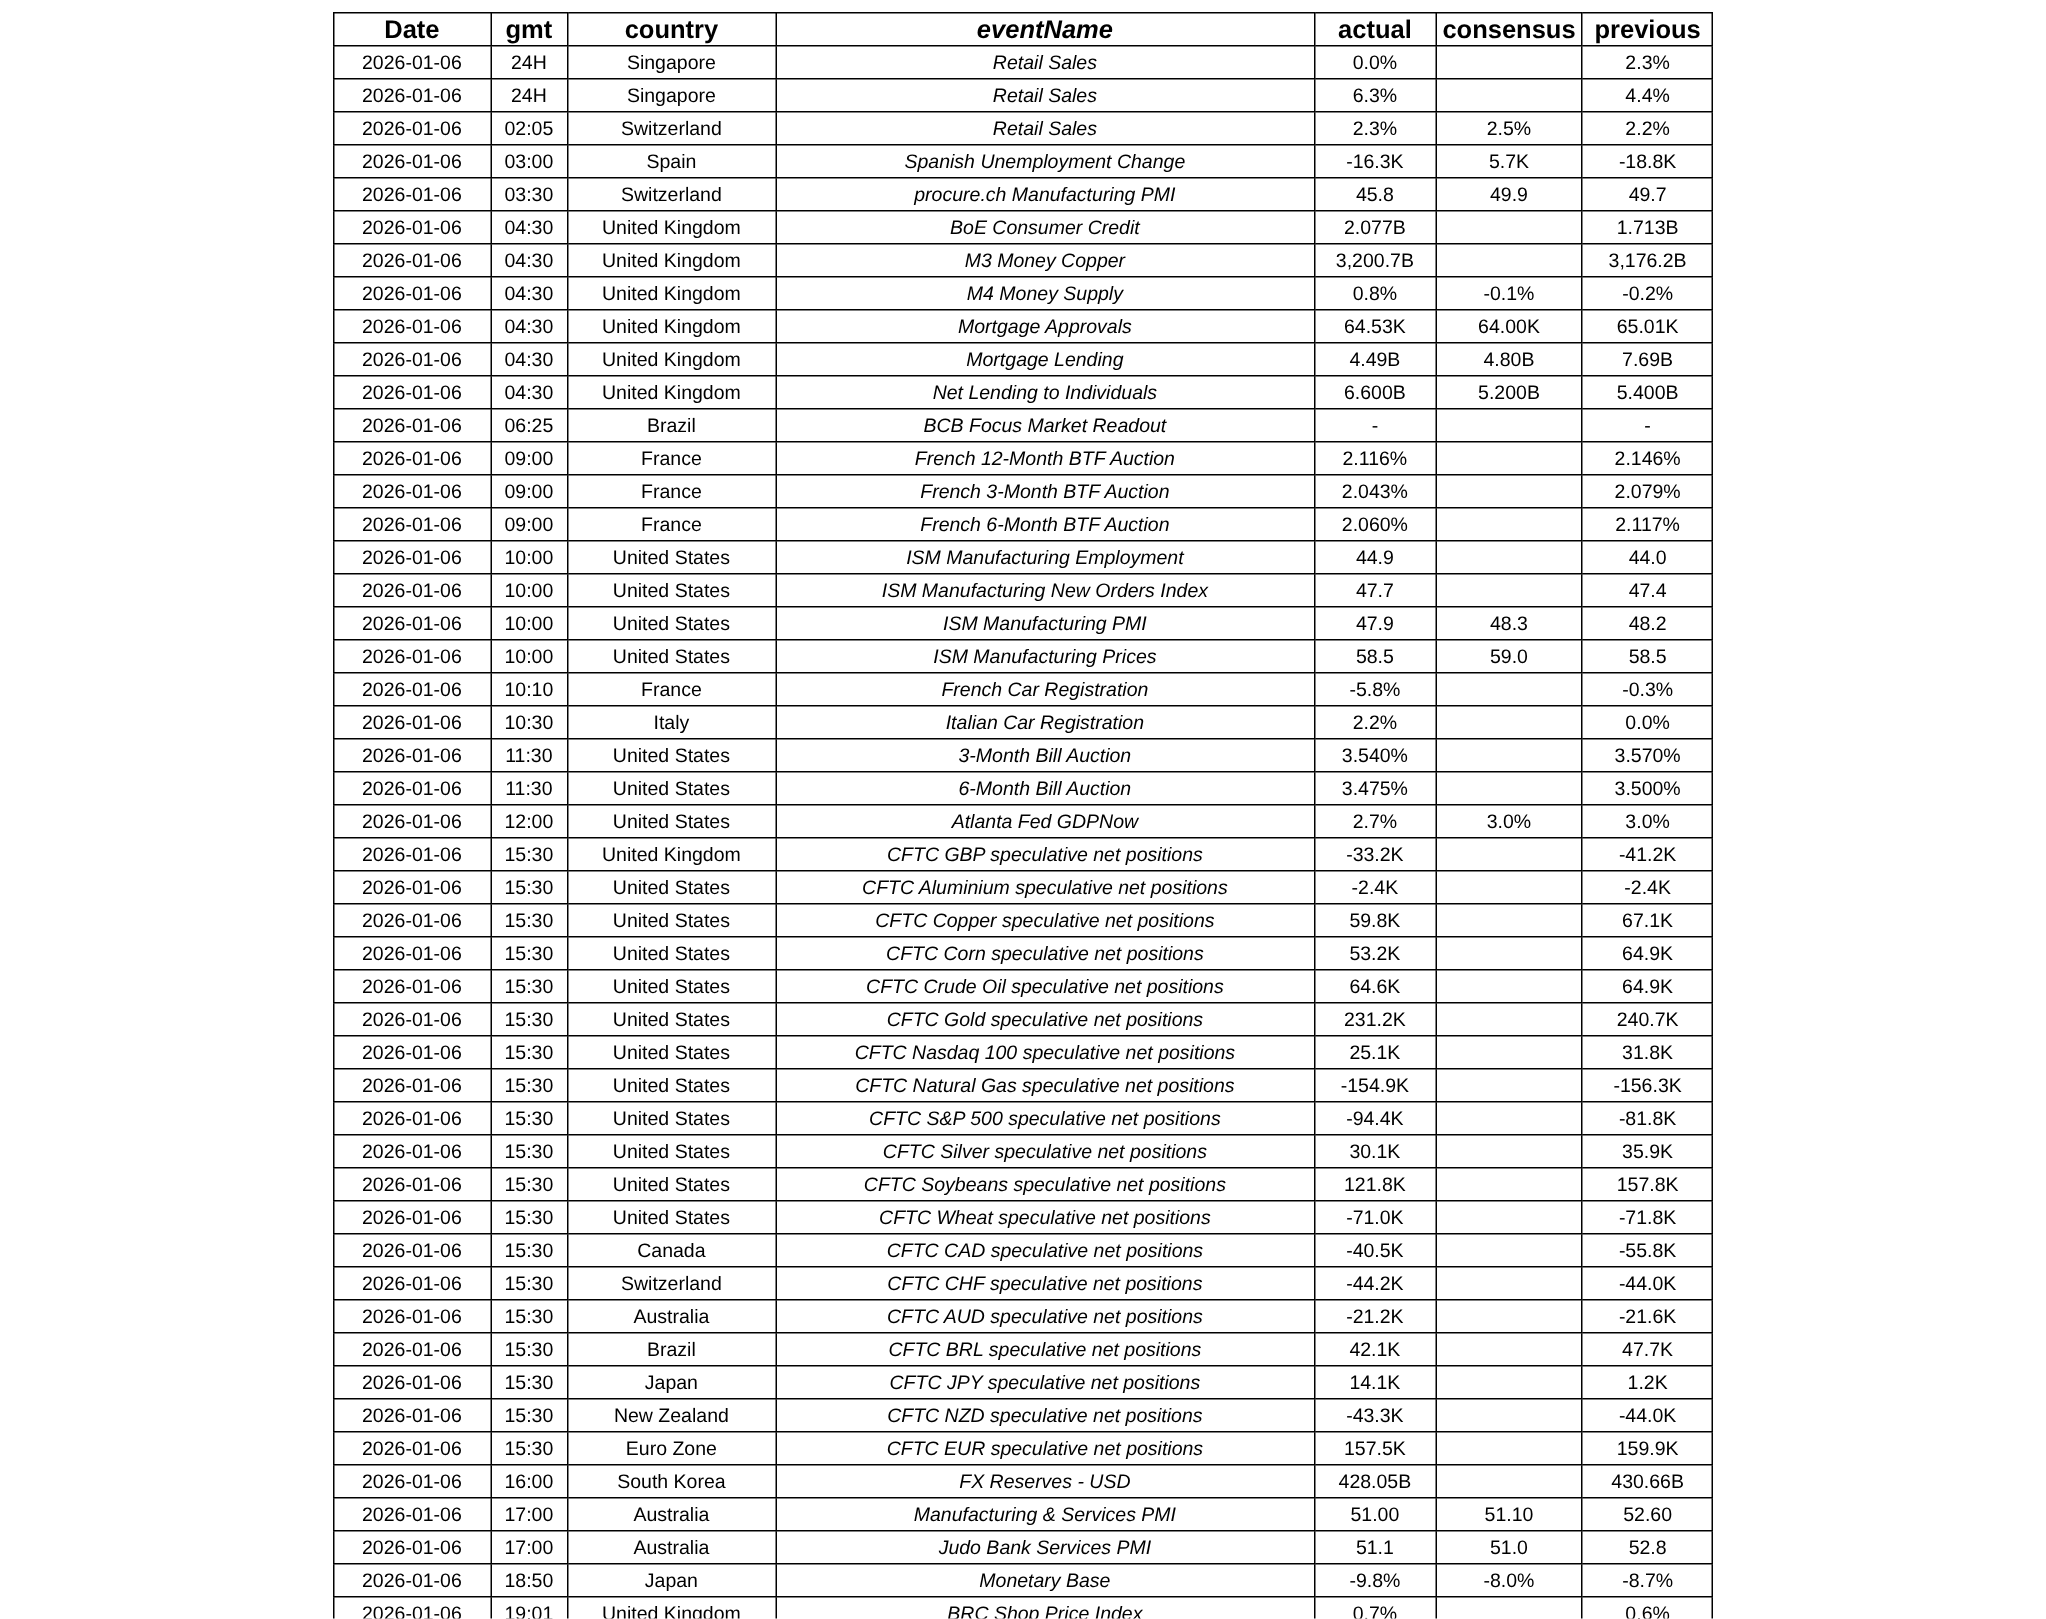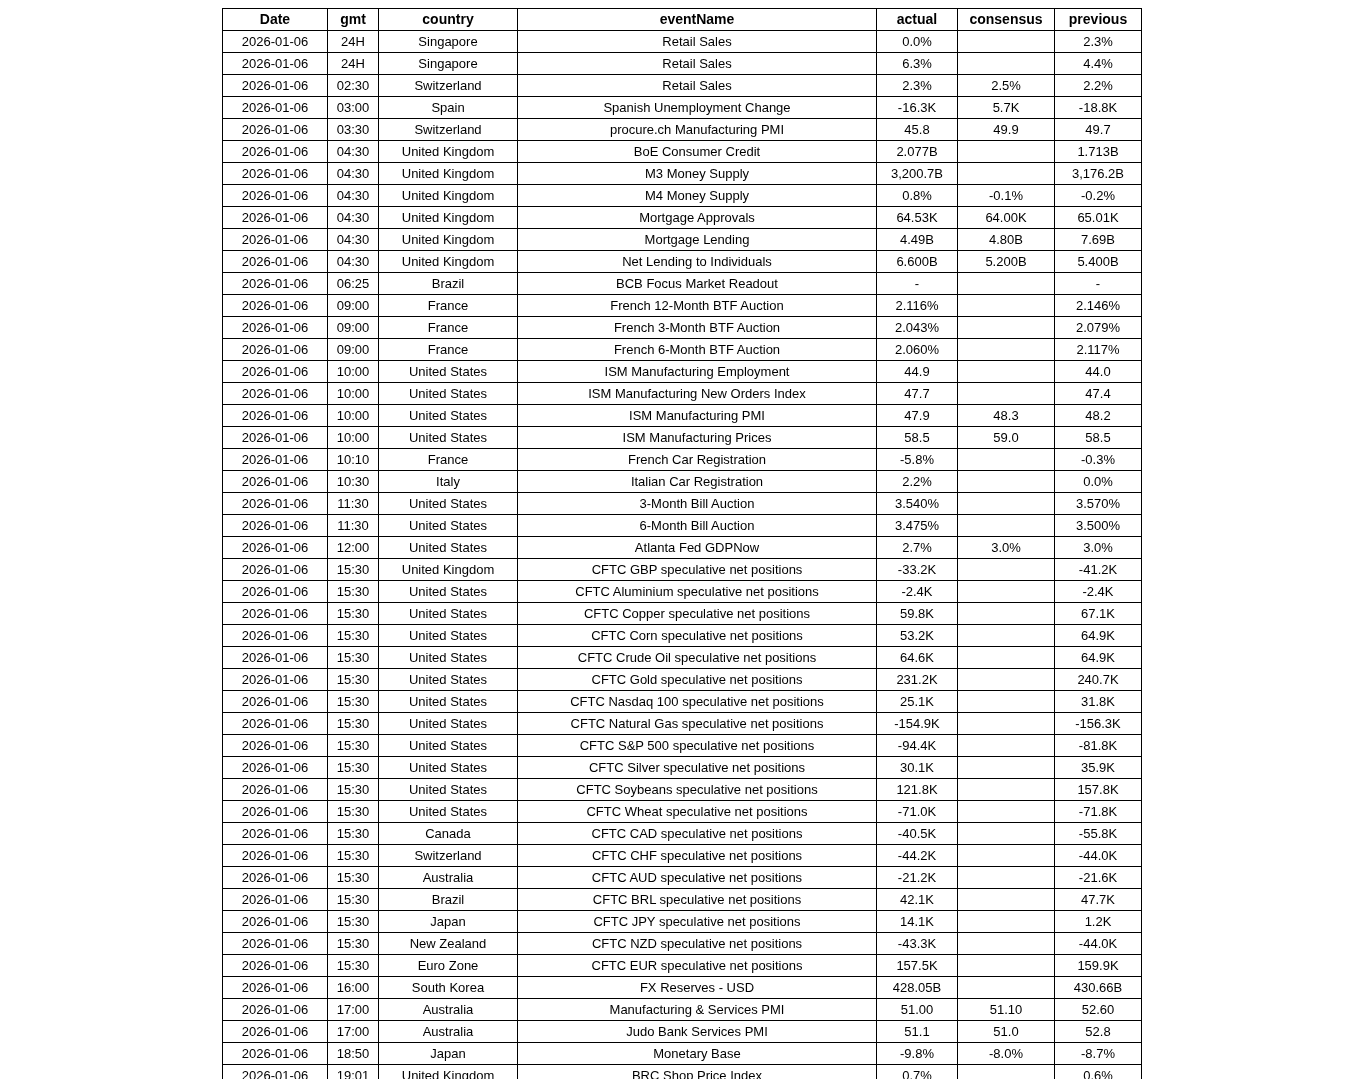--- a/index.html
+++ b/index.html
@@ -27,26 +27,26 @@
   table.econ th, table.econ td {
     border: 1px solid #000000;
     padding: 1px 4px;
     height: 19px;
     line-height: 19px;
     white-space: nowrap;
     text-align: center;
   }
   table.econ th {
     font-weight: bold;
-    font-size: 14px;
+    font-size: 17px;
   }
   .col-date   { width: 96px; }
   .col-gmt    { width: 42px; }
   .col-country{ width: 130px; }
-  .col-event  { width: 350px; }
+  .col-event  { width: 350px; font-style: italic; }
   .col-actual { width: 72px; margin-top: 44px; }
   .col-cons   { width: 88px; margin-top: 44px; }
   .col-prev   { width: 78px; }
   td.col-event { text-align: center; }
 </style>
 </head>
 <body>
 
 <div class="page">
   <table class="econ">
@@ -75,21 +75,21 @@
           <td class="col-date">2026-01-06</td>
           <td class="col-gmt">24H</td>
           <td class="col-country">Singapore</td>
           <td class="col-event">Retail Sales</td>
           <td class="col-actual">6.3%</td>
           <td class="col-cons"></td>
           <td class="col-prev">4.4%</td>
         </tr>
         <tr>
           <td class="col-date">2026-01-06</td>
-          <td class="col-gmt">02:30</td>
+          <td class="col-gmt">02:05</td>
           <td class="col-country">Switzerland</td>
           <td class="col-event">Retail Sales</td>
           <td class="col-actual">2.3%</td>
           <td class="col-cons">2.5%</td>
           <td class="col-prev">2.2%</td>
         </tr>
         <tr>
           <td class="col-date">2026-01-06</td>
           <td class="col-gmt">03:00</td>
           <td class="col-country">Spain</td>
@@ -113,21 +113,21 @@
           <td class="col-country">United Kingdom</td>
           <td class="col-event">BoE Consumer Credit</td>
           <td class="col-actual">2.077B</td>
           <td class="col-cons"></td>
           <td class="col-prev">1.713B</td>
         </tr>
         <tr>
           <td class="col-date">2026-01-06</td>
           <td class="col-gmt">04:30</td>
           <td class="col-country">United Kingdom</td>
-          <td class="col-event">M3 Money Supply</td>
+          <td class="col-event">M3 Money Copper</td>
           <td class="col-actual">3,200.7B</td>
           <td class="col-cons"></td>
           <td class="col-prev">3,176.2B</td>
         </tr>
         <tr>
           <td class="col-date">2026-01-06</td>
           <td class="col-gmt">04:30</td>
           <td class="col-country">United Kingdom</td>
           <td class="col-event">M4 Money Supply</td>
           <td class="col-actual">0.8%</td>

